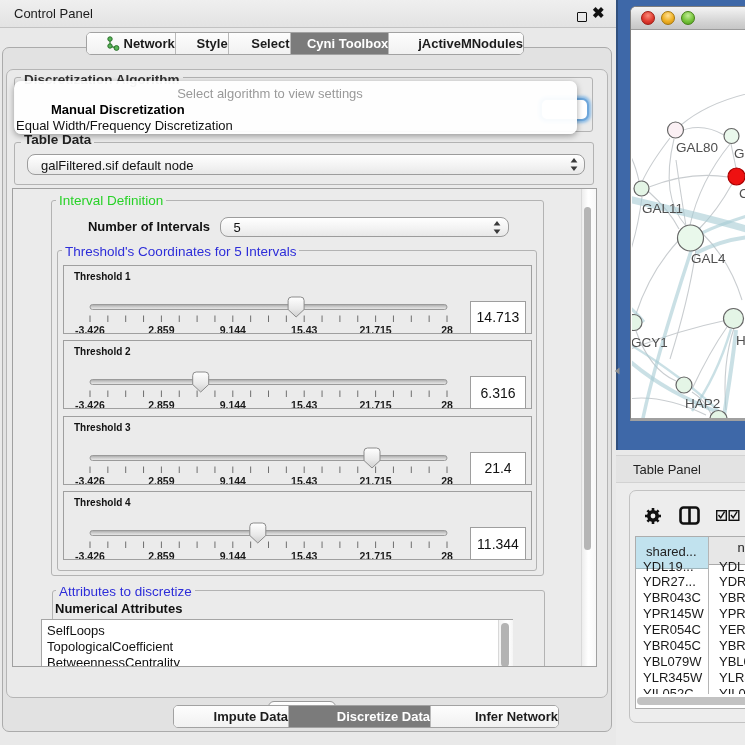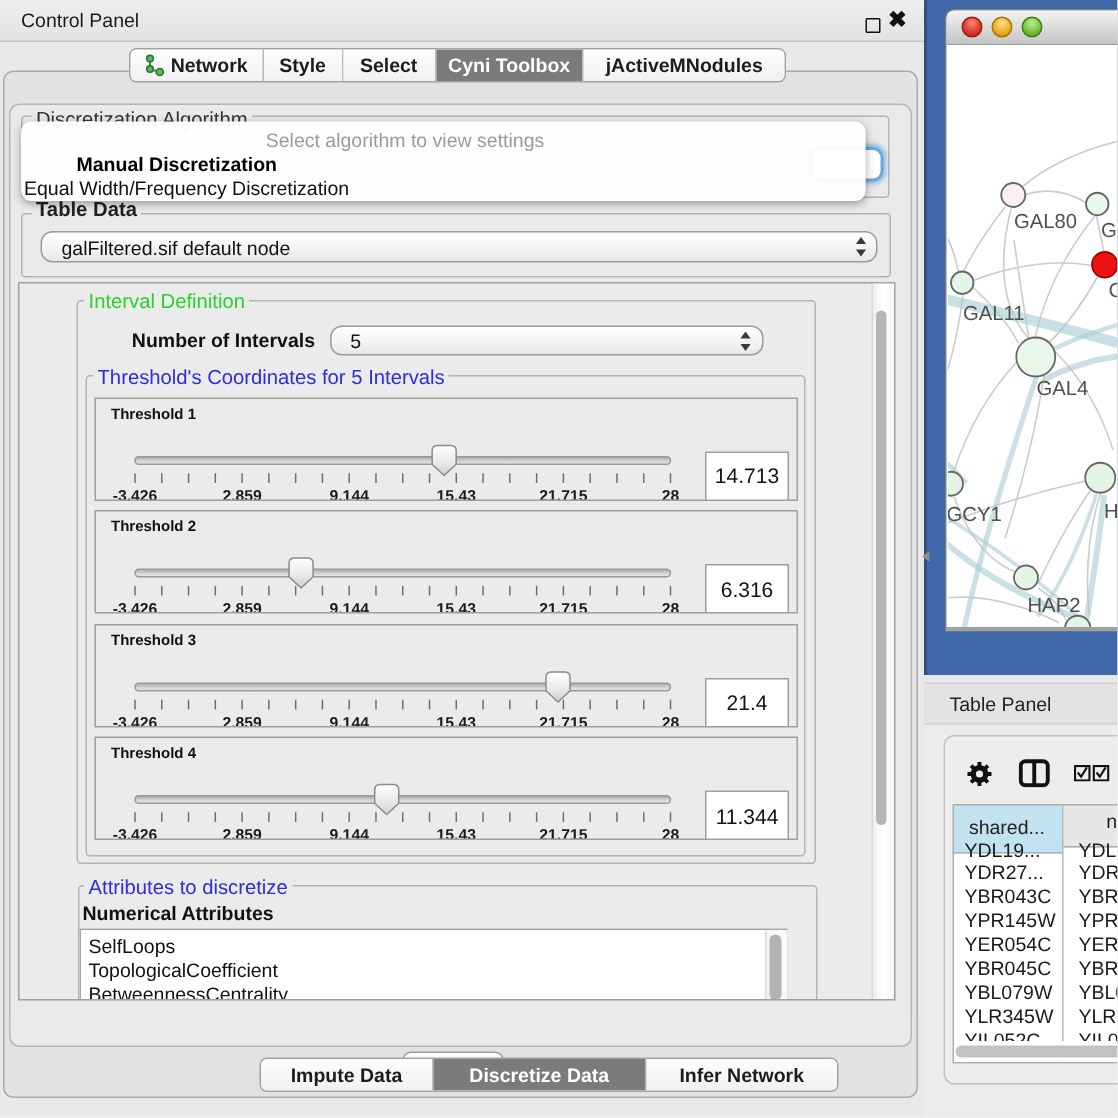--- a/index.html
+++ b/index.html
@@ -6,21 +6,21 @@
 body{width:745px;height:745px;overflow:hidden;font-family:"Liberation Sans",sans-serif;}
 #root{position:relative;width:745px;height:745px;overflow:hidden;background:#e9e9e9;}
 .abs{position:absolute;}
 
 #lt-bar{left:0;top:0;width:617px;height:27px;background:linear-gradient(#efefef,#e3e3e3);border-bottom:1px solid #c2c2c2;}
 #lt-title{left:14px;top:6px;font-size:13px;color:#1b1b1b;}
 #float-btn{left:577px;top:12px;width:8px;height:8px;border:1.6px solid #111;border-radius:1px;}
 #close-x{left:592px;top:4px;font-size:15px;font-weight:bold;color:#111;}
 
 .segbar{z-index:10;height:21px;background:#f7f7f7;border:1px solid #a2a2a2;border-radius:5px;display:flex;overflow:hidden;}
-.seg{display:flex;align-items:center;justify-content:center;font-size:13px;font-weight:bold;color:#1c1c1c;border-right:1px solid #b9b9b9;background:linear-gradient(#fdfdfd,#f1f1f1);}
+.seg{display:flex;align-items:center;justify-content:flex-end;font-size:13px;font-weight:bold;color:#1c1c1c;border-right:1px solid #b9b9b9;background:linear-gradient(#fdfdfd,#f1f1f1);}
 .seg:last-child{border-right:none;}
 .seg.dark{background:#7b7b7b;color:#fff;}
 
 #outer-panel{left:2px;top:47px;width:608px;height:683px;background:#e2e2e2;border:1px solid #ababab;border-radius:7px;}
 #inner-panel{left:6px;top:69px;width:600px;height:627px;background:#eaeaea;border:1px solid #b5b5b5;border-radius:7px;}
 .groupbox{border:1px solid #b3b3b3;border-radius:3px;}
 .gtitle{position:absolute;font-size:13.5px;background:#eaeaea;padding:0 3px;white-space:nowrap;}
 #scrollpane{left:12px;top:188px;width:583px;height:477px;border:1px solid #a0a0a0;background:#ebebeb;overflow:hidden;}
 
 .combo{background:linear-gradient(#ffffff,#f2f2f2 60%,#e8e8e8);border:1px solid #9c9c9c;border-radius:5px;font-size:13px;color:#111;}
@@ -61,21 +61,21 @@
     <div class="seg" style="width:52px;">Style</div>
     <div class="seg" style="width:61px;">Select</div>
     <div class="seg dark" style="width:98px;">Cyni Toolbox</div>
     <div class="seg" style="width:134px;">jActiveMNodules</div>
   </div>
 
   <div class="abs" id="outer-panel"></div>
   <div class="abs" id="inner-panel"></div>
 
   <div class="abs groupbox" style="left:14px;top:77px;width:577px;height:53px;"></div>
-  <div class="abs gtitle" style="left:21px;top:72px;font-weight:normal;color:#333;">Discretization Algorithm</div>
+  <div class="abs gtitle" style="left:21px;top:72px;font-weight:bold;color:#333;">Discretization Algorithm</div>
 
   <div class="abs" style="left:540px;top:98px;width:45px;height:19px;border:2.5px solid #6ea6da;box-shadow:0 0 3px 1.5px #8cbce6;border-radius:7px;background:#fff;"></div>
 
   <div class="abs groupbox" style="left:14px;top:142px;width:578px;height:41px;"></div>
   <div class="abs gtitle" style="left:21px;top:132px;font-weight:bold;color:#222;">Table Data</div>
   <div class="abs combo" style="left:27px;top:153.5px;width:556px;height:19px;border-radius:8px;">
     <span class="ctext">galFiltered.sif default node</span>
     <svg style="position:absolute;right:6px;top:3px;" width="8" height="13" viewBox="0 0 8 13">
         <path d="M4 0 L7.4 4.6 L0.6 4.6 Z M4 13 L7.4 8.4 L0.6 8.4 Z" fill="#3a3a3a"></path>
       </svg>
@@ -200,21 +200,21 @@
           <text x="311.6" y="68" text-anchor="middle" font-size="10.5" font-weight="bold" fill="#1a1a1a">21.715</text>
           <text x="383.0" y="68" text-anchor="middle" font-size="10.5" font-weight="bold" fill="#1a1a1a">28</text>
       <path transform="translate(193.8,0)" d="M-8 34.5 Q-8 31 -4.5 31 L4.5 31 Q8 31 8 34.5 L8 43.5 L0 51 L-8 43.5 Z" fill="url(#thg)" stroke="#8b8b8b" stroke-width="1"></path>
     </svg>
     <div class="valbox">11.344</div>
   </div>
 
     <div class="abs groupbox" style="left:38.5px;top:401px;width:491px;height:90px;"></div>
     <div class="abs gtitle" style="left:43px;top:394.5px;color:#2d2dd9;background:#ebebeb;">Attributes to discretize</div>
     <div class="abs" style="left:42px;top:412px;font-size:13px;font-weight:bold;color:#111;">Numerical Attributes</div>
-    <div class="abs" id="attrlist" style="left:40px;top:430px;">
+    <div class="abs" id="attrlist" style="left:28px;top:430px;">
       <div style="padding:3px 0 0 5px;line-height:16.2px;">SelfLoops<br>TopologicalCoefficient<br>BetweennessCentrality</div>
       <div class="abs" style="left:456px;top:0;width:14px;height:47px;background:linear-gradient(90deg,#f2f2f2,#ffffff 60%,#f5f5f5);border-left:1px solid #d8d8d8;"></div>
       <div class="abs" style="left:459px;top:3px;width:8px;height:44px;background:#b3b3b3;border-radius:4px;"></div>
     </div>
 
     <div class="abs" style="left:568px;top:0;width:14px;height:477px;background:linear-gradient(90deg,#ededed,#ffffff 45%,#f7f7f7);border-left:1px solid #d9d9d9;"></div>
     <div class="abs" style="left:570.5px;top:18px;width:7px;height:343px;background:#b5b5b5;border-radius:4px;"></div>
   </div>
 
   <div class="abs" style="left:14px;top:81px;width:563px;height:53px;background:rgba(255,255,255,0.95);border-radius:7px;box-shadow:0 2px 6px rgba(0,0,0,0.35);z-index:30;"></div>

